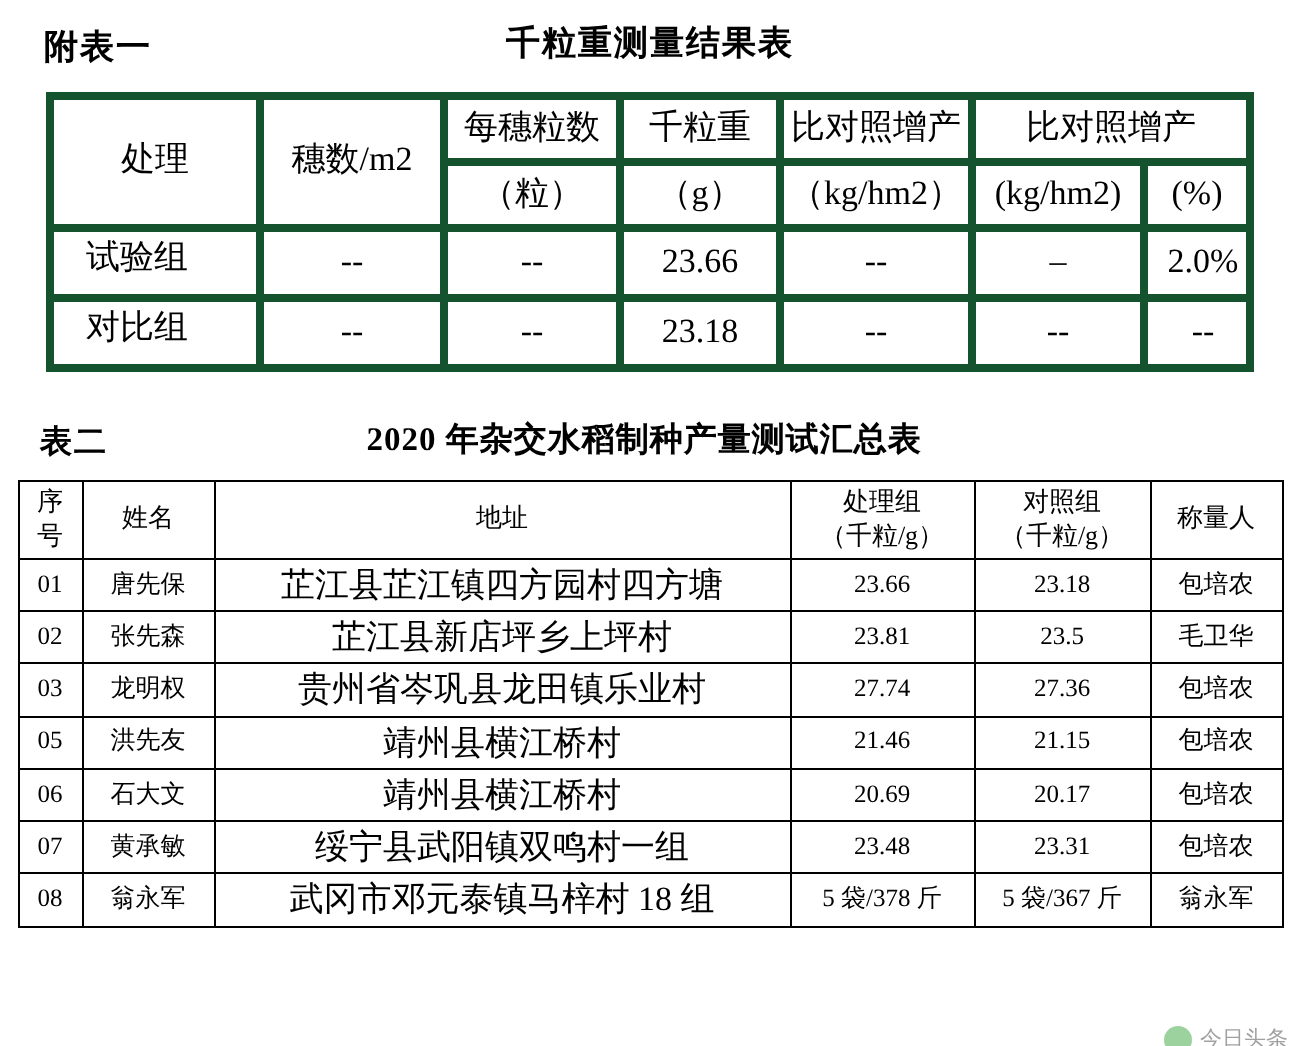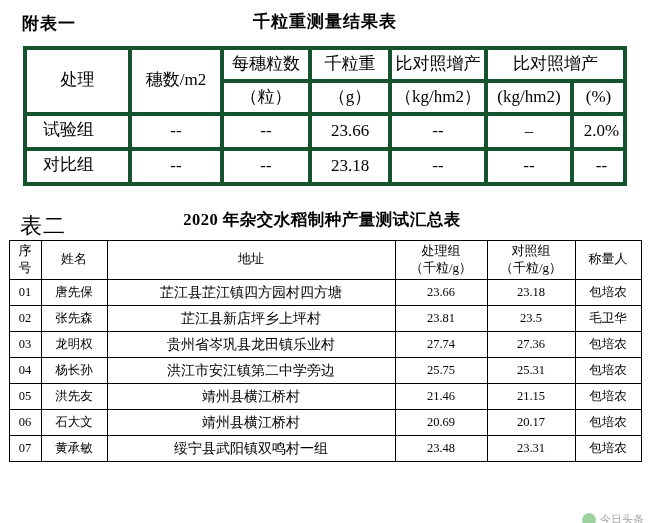--- a/index.html
+++ b/index.html
@@ -85,22 +85,22 @@
   
   .sec2-header {
     position: relative;
     height: 34px;
     margin-top: 18px;
   }
   .sec2-label {
     position: absolute;
     left: 20px;
     top: 7px;
-    font-size: 22px;
-    font-weight: normal;
+    font-size: 16px;
+    font-weight: bold;
     letter-spacing: 1px;
   }
   .sec2-title {
     position: absolute;
     left: 0;
     right: 6px;
     top: 5px;
     text-align: center;
     font-size: 16.5px;
     font-weight: bold;
@@ -120,21 +120,21 @@
     vertical-align: middle;
     padding: 2px 1px;
     line-height: 1.25;
     height: 21px;
   }
   .t2 thead td {
     font-size: 13px;
     line-height: 1.3;
   }
   .t2 .addr {
-    font-size: 14px;
+    font-size: 17px;
   }
 
   
   .watermark {
     position: absolute;
     right: 6px;
     bottom: 2px;
     display: flex;
     align-items: center;
     gap: 4px;
@@ -262,28 +262,20 @@
       </tr>
       <tr>
         <td>03</td>
         <td>龙明权</td>
         <td class="addr">贵州省岑巩县龙田镇乐业村</td>
         <td>27.74</td>
         <td>27.36</td>
         <td>包培农</td>
       </tr>
       <tr>
-        <td>04</td>
-        <td>杨长孙</td>
-        <td class="addr">洪江市安江镇第二中学旁边</td>
-        <td>25.75</td>
-        <td>25.31</td>
-        <td>包培农</td>
-      </tr>
-      <tr>
         <td>05</td>
         <td>洪先友</td>
         <td class="addr">靖州县横江桥村</td>
         <td>21.46</td>
         <td>21.15</td>
         <td>包培农</td>
       </tr>
       <tr>
         <td>06</td>
         <td>石大文</td>
@@ -293,20 +285,28 @@
         <td>包培农</td>
       </tr>
       <tr>
         <td>07</td>
         <td>黄承敏</td>
         <td class="addr">绥宁县武阳镇双鸣村一组</td>
         <td>23.48</td>
         <td>23.31</td>
         <td>包培农</td>
       </tr>
+      <tr>
+        <td>08</td>
+        <td>翁永军</td>
+        <td class="addr">武冈市邓元泰镇马梓村 18 组</td>
+        <td>5 袋/378 斤</td>
+        <td>5 袋/367 斤</td>
+        <td>翁永军</td>
+      </tr>
     </tbody>
   </table>
 
   <div class="watermark">
     <span class="wm-circle"></span>
     <span>今日头条</span>
   </div>
 
 </div>
 

